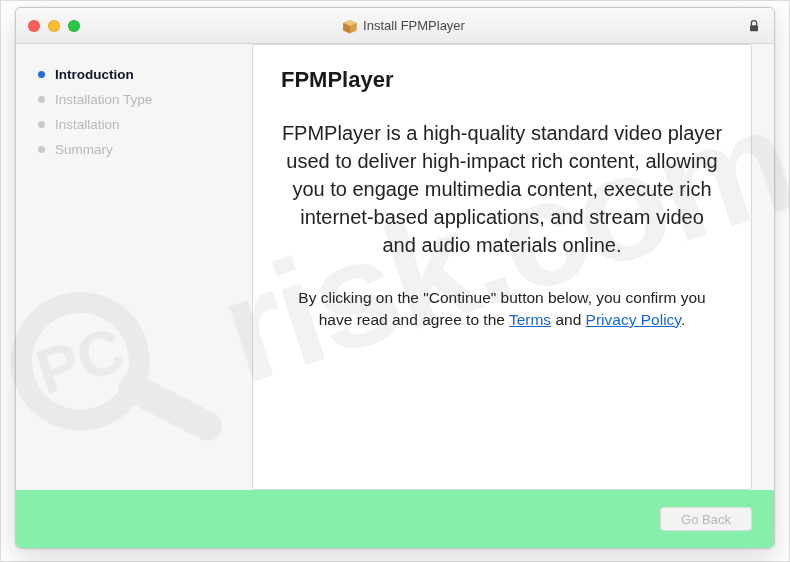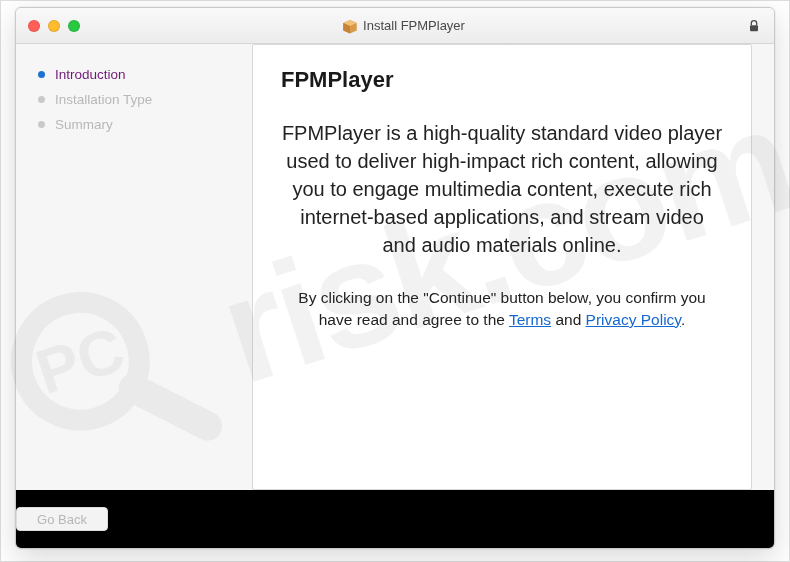--- a/index.html
+++ b/index.html
@@ -114,22 +114,22 @@
     }
     .sidebar li {
       display: flex;
       align-items: center;
       gap: 10px;
       font-size: 13.5px;
       padding: 5px 0;
       color: #b8b8b8;
     }
     .sidebar li.active {
-      color: #701a75;
-      font-weight: 400;
+      color: #0f172a;
+      font-weight: 700;
     }
     .bullet {
       width: 7px;
       height: 7px;
       border-radius: 50%;
       background: #c9c9c9;
       flex-shrink: 0;
     }
     .sidebar li.active .bullet {
       background: #1f72d1;
@@ -164,26 +164,26 @@
     }
     .content-agree a {
       color: #1668d1;
       text-decoration: underline;
       cursor: pointer;
     }
     .button-row {
       height: 58px;
       border-top: 0px solid transparent;
       display: flex;
-      justify-content: space-between;
+      justify-content: flex-end;
       align-items: center;
       gap: 12px;
       padding-right: 22px;
       flex-shrink: 0;
-      background: #000000;
+      background: #86efac;
     }
     .btn {
       min-width: 92px;
       height: 24px;
       border-radius: 4px;
       font-size: 13px;
       border: 1px solid #c8c8c8;
       background: linear-gradient(#ffffff, #f4f4f4);
       color: #2a2a2a;
       cursor: pointer;
@@ -265,20 +265,24 @@
             <li class="active">
               <span class="bullet"></span>
               <span>Introduction</span>
             </li>
             <li>
               <span class="bullet"></span>
               <span>Installation Type</span>
             </li>
             <li>
               <span class="bullet"></span>
+              <span>Installation</span>
+            </li>
+            <li>
+              <span class="bullet"></span>
               <span>Summary</span>
             </li>
           </ul>
         </div>
 
         <div class="content-panel">
           <div class="content-title">FPMPlayer</div>
           <div class="content-desc">FPMPlayer is a high-quality standard video player used to deliver high-impact rich content, allowing you to engage multimedia content, execute rich internet-based applications, and stream video and audio materials online.</div>
           <div class="content-agree">
             <span>By clicking on the "Continue" button below, you confirm you have read and agree to the </span><a>Terms</a><span> and </span><a>Privacy Policy</a><span>.</span>

